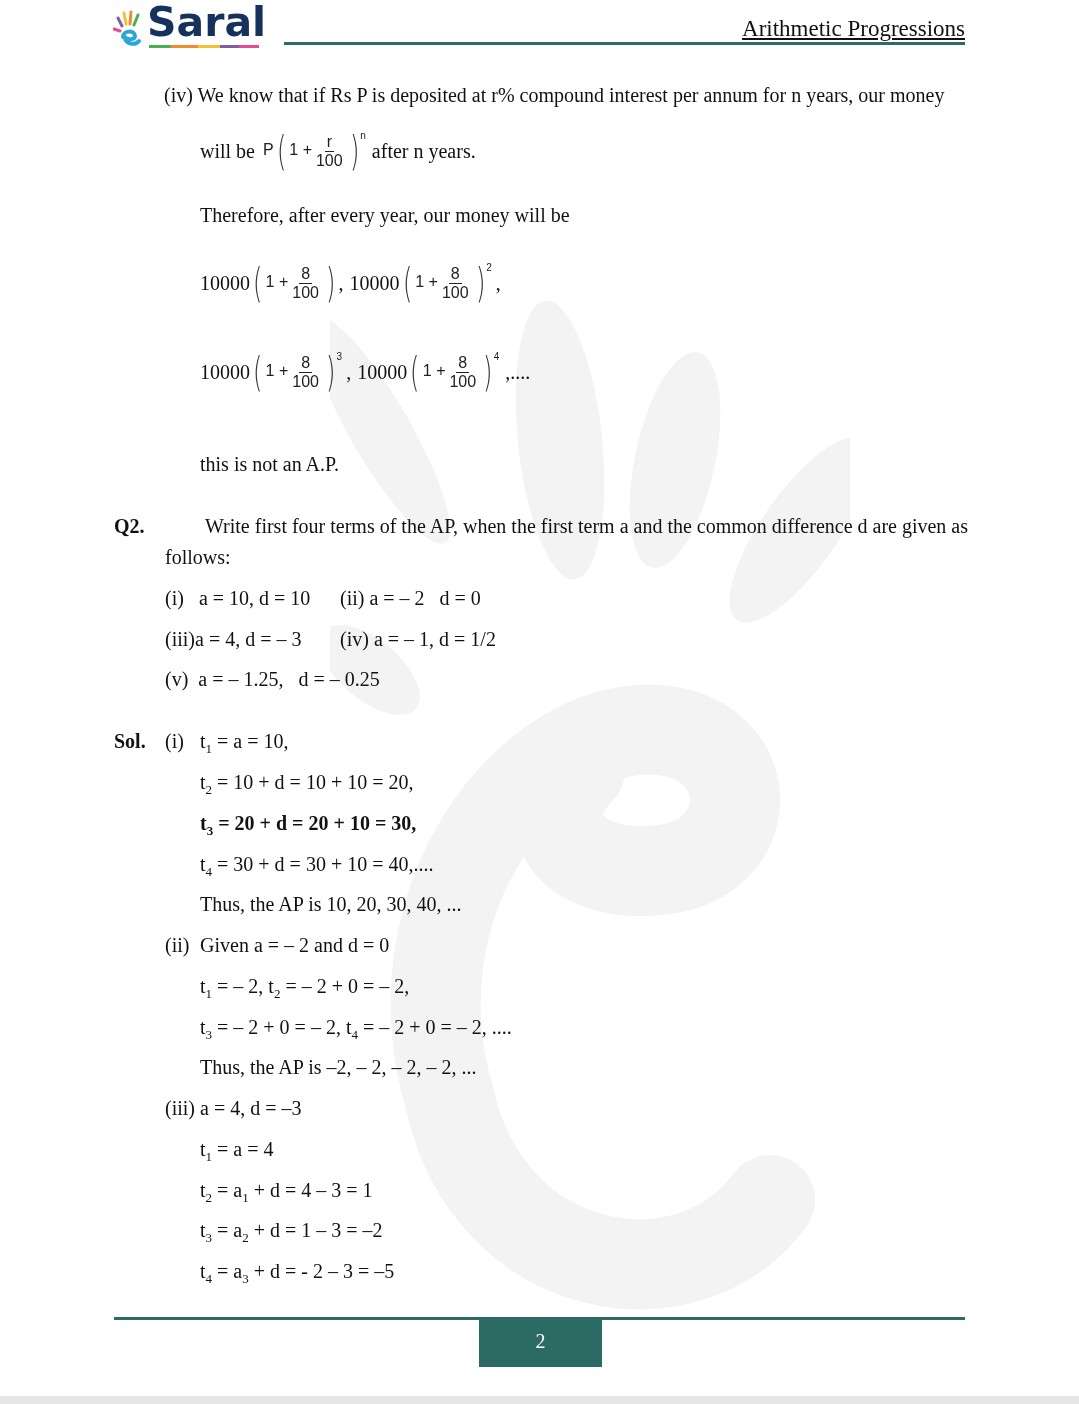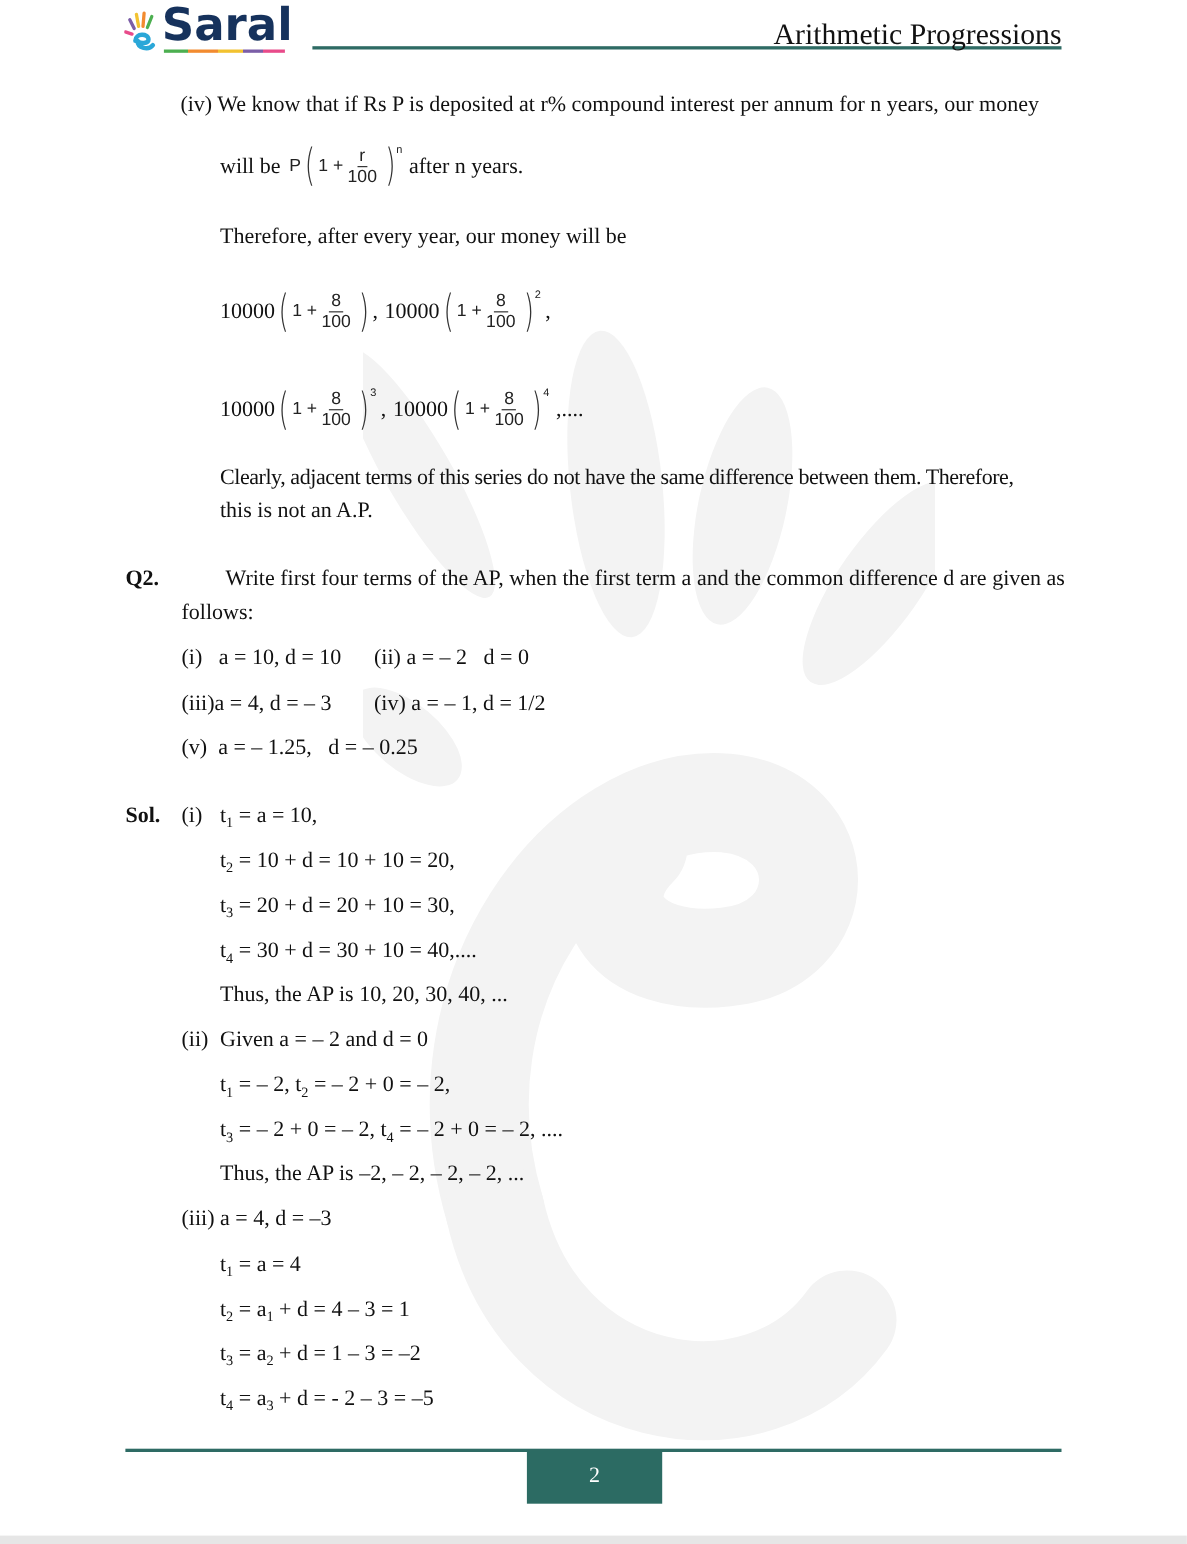--- a/index.html
+++ b/index.html
@@ -5,21 +5,21 @@
   html,body{margin:0;padding:0;}
   body{width:1079px;height:1404px;background:#ffffff;position:relative;overflow:hidden;font-family:"Liberation Serif","DejaVu Serif",serif;color:#111;}
   .page{position:absolute;left:0;top:0;width:1079px;height:1396px;background:#fff;}
   .bottom-bar{position:absolute;left:0;top:1396px;width:1079px;height:8px;background:#e6e6e6;}
   
   .logo{position:absolute;left:113px;top:4px;height:44px;}
   .logo-hand{position:absolute;left:0;top:0;width:34px;height:44px;}
   .logo-text{position:absolute;left:34px;top:-6px;font-family:"DejaVu Sans","Liberation Sans",sans-serif;font-weight:bold;font-size:41px;color:#16325c;letter-spacing:0px;}
   .logo-underline{position:absolute;left:36px;top:41px;width:110px;height:3px;background:linear-gradient(90deg,#4caf50 0%,#4caf50 20%,#f28b30 20%,#f28b30 45%,#f2c230 45%,#f2c230 65%,#7b5ea7 65%,#7b5ea7 82%,#e84b8a 82%,#e84b8a 100%);}
   .header-rule{position:absolute;left:284px;top:42px;width:681px;height:3px;background:#2e6b64;}
-  .header-title{position:absolute;right:114px;top:16px;font-size:27px;color:#111;}
+  .header-title{position:absolute;right:114px;top:16px;font-size:23px;color:#111;text-decoration:underline;}
   
   .watermark{position:absolute;left:330px;top:300px;width:520px;height:1050px;opacity:1;}
   
   .line{position:absolute;font-size:20px;white-space:nowrap;line-height:24px;}
   .bold{font-weight:bold;font-family:Liberation Serif, serif;}
   sub{font-size:13px;vertical-align:-5px;line-height:0;}
   .math{display:inline-block;vertical-align:middle;font-family:"Liberation Sans","DejaVu Sans",sans-serif;font-size:16px;color:#222;position:relative;}
   .paren{font-family:"DejaVu Sans",sans-serif;font-weight:100;font-size:40px;color:#333;display:inline-block;vertical-align:middle;transform:scaleX(0.6);line-height:40px;}
   .frac{display:inline-flex;flex-direction:column;align-items:center;vertical-align:middle;font-family:"Liberation Sans",sans-serif;font-size:16px;line-height:18px;margin:0 2px;}
   .frac .num{border-bottom:1px solid #222;padding:0 2px;}
@@ -110,21 +110,20 @@
     <span style="width:6px;display:inline-block"></span>
     <span>10000</span>
     <span class="math"><span class="paren">(</span><span>1 +</span><span class="frac">
           <span class="num">8</span>
           <span class="den">100</span>
         </span><span class="paren">)</span><span class="sup">4</span></span>
     <span style="width:6px;display:inline-block"></span>
     <span>,....</span>
   </div>
 
-  <div class="line" style="left:200px;top:422px;letter-spacing:-0.4px;">Clearly, adjacent terms of this series do not have the same difference between them. Therefore,</div>
   <div class="line" style="left:200px;top:452px;">this is not an A.P.</div>
 
   <div class="line bold" style="left:114px;top:514px;">Q2.</div>
   <div class="line" style="left:165px;top:514px;margin-left:40px;">Write first four terms of the AP, when the first term a and the common difference d are given as</div>
   <div class="line" style="left:165px;top:545px;">follows:</div>
 
   <div class="line" style="left:165px;top:586px;">
     <span>(i)</span>&nbsp;&nbsp;
     <span>a = 10, d = 10</span>
   </div>
@@ -136,21 +135,21 @@
     <span>(iv)</span>
     <span>a = – 1, d = 1/2</span>
   </div>
   <div class="line" style="left:165px;top:667px;white-space:pre;"><span>(v)</span>  <span>a = – 1.25,   d = – 0.25</span></div>
 
   <div class="line bold" style="left:114px;top:729px;">Sol.</div>
   <div class="line" style="left:165px;top:729px;">(i)</div>
 
   <div class="line" style="left:200px;top:729px;"><span>t</span><sub>1</sub><span style="white-space:pre"> = a = 10,</span></div>
   <div class="line" style="left:200px;top:770px;"><span>t</span><sub>2</sub><span style="white-space:pre"> = 10 + d = 10 + 10 = 20,</span></div>
-  <div class="line" style="left:200px;top:811px;"><span>t</span><sub>3</sub><span style="white-space:pre"> = 20 + d = 20 + 10 = 30,</span></div>
+  <div class="line" style="left:200px;top:811px;font-weight:bold;"><span>t</span><sub>3</sub><span style="white-space:pre"> = 20 + d = 20 + 10 = 30,</span></div>
   <div class="line" style="left:200px;top:852px;"><span>t</span><sub>4</sub><span style="white-space:pre"> = 30 + d = 30 + 10 = 40,....</span></div>
   <div class="line" style="left:200px;top:892px;">Thus, the AP is 10, 20, 30, 40, ...</div>
 
   <div class="line" style="left:165px;top:933px;">(ii)</div>
   <div class="line" style="left:200px;top:933px;">Given a = – 2 and d = 0</div>
   <div class="line" style="left:200px;top:974px;white-space:pre;font-family:Liberation Serif, serif;"><span>t</span><sub>1</sub><span> = – 2, </span><span>t</span><sub>2</sub><span> = – 2 + 0 = – 2,</span></div>
   <div class="line" style="left:200px;top:1015px;white-space:pre;"><span>t</span><sub>3</sub><span> = – 2 + 0 = – 2, </span><span>t</span><sub>4</sub><span> = – 2 + 0 = – 2, ....</span></div>
   <div class="line" style="left:200px;top:1055px;">Thus, the AP is –2, – 2, – 2, – 2, ...</div>
 
   <div class="line" style="left:165px;top:1096px;">(iii)</div>

